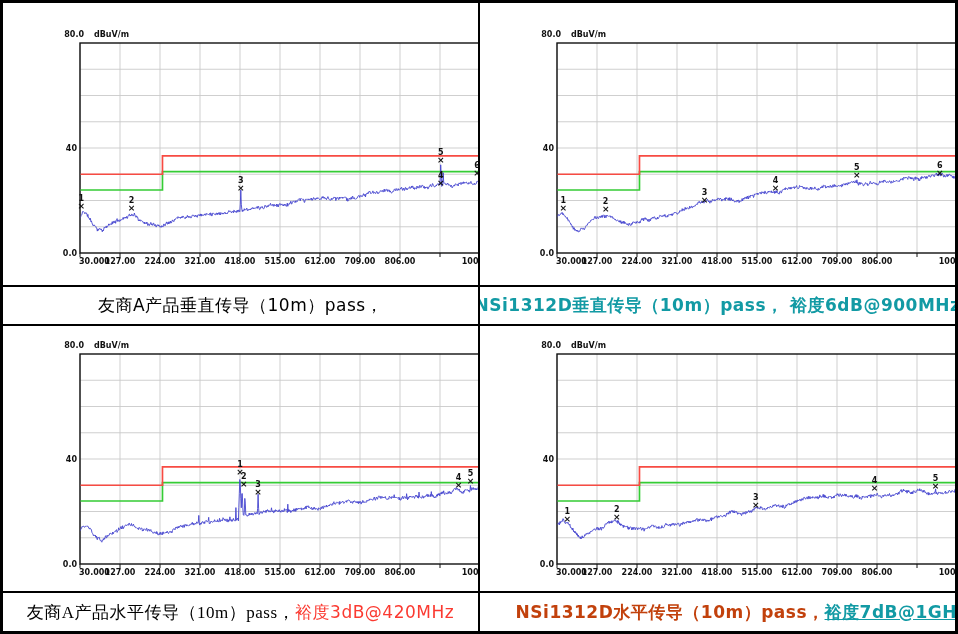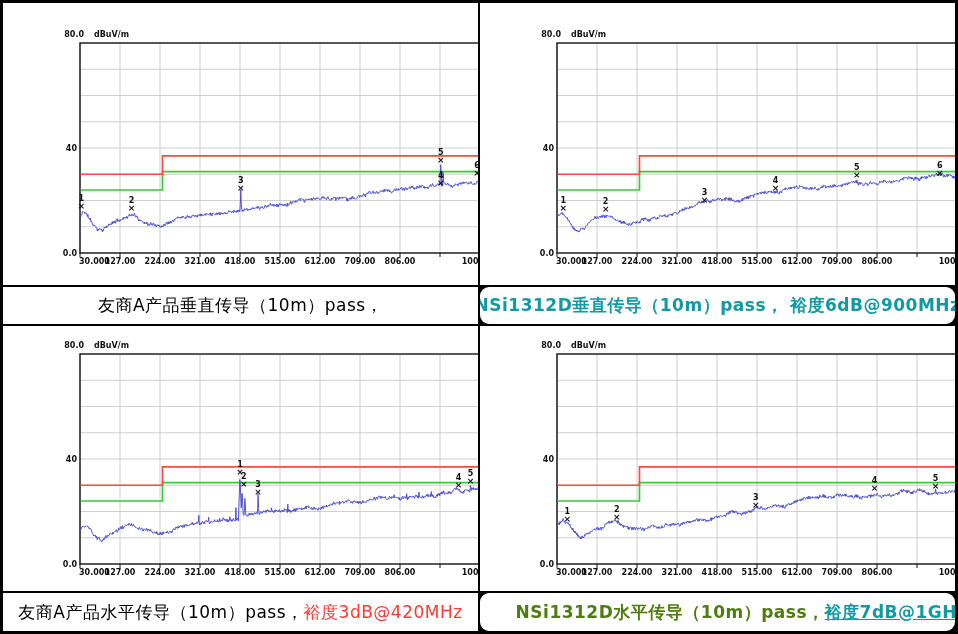--- a/index.html
+++ b/index.html
@@ -11,21 +11,21 @@
     font-family:"DejaVu Sans",sans-serif;
   }
   .cell{background:#fff;overflow:hidden;position:relative;}
   .chart-cell{display:block;padding-left:44px;}
   .chart-svg{display:block;}
   .chart-svg.lower{margin-top:-12px;}
   .caption-cell{
     display:flex;align-items:center;justify-content:center;
     font-size:17px;letter-spacing:0.5px;white-space:pre;
   }
-  .cap-strong{font-weight:bold;border-radius:9px;}
+  .cap-strong{font-weight:bold;}
   svg text{font-family:"DejaVu Sans",sans-serif;}
 </style>
 </head>
 <body>
 
 <div class="sheet">
   <div class="cell chart-cell">
     <svg class="chart-svg" width="470" height="272" viewBox="0 0 470 272">
         <line x1="33" y1="40" x2="33" y2="250" stroke="#c9c9c9" stroke-width="0.9"></line>
         <line x1="73" y1="40" x2="73" y2="250" stroke="#c9c9c9" stroke-width="0.9"></line>
@@ -296,18 +296,18 @@
         <text x="350.5257731958763" y="176.875" font-size="9" font-weight="bold" fill="#111" text-anchor="middle">×</text>
         <text x="350.5257731958763" y="168.875" font-size="8" font-weight="bold" fill="#111" text-anchor="middle">4</text>
         <text x="411.5567010309278" y="175.3" font-size="9" font-weight="bold" fill="#111" text-anchor="middle">×</text>
         <text x="411.5567010309278" y="167.3" font-size="8" font-weight="bold" fill="#111" text-anchor="middle">5</text>
         <text x="435.4742268041237" y="172.675" font-size="9" font-weight="bold" fill="#111" text-anchor="middle">×</text>
         <text x="435.4742268041237" y="164.675" font-size="8" font-weight="bold" fill="#111" text-anchor="middle">6</text>
       </svg>
   </div>
 
   <div class="cell caption-cell">
-    <span style="color: rgb(0, 0, 0);">友商A产品水平传导（10m）pass，</span><span style="color: rgb(251, 58, 49);">裕度3dB@420MHz</span>
+    <span style="color: rgb(0, 0, 0); font-family: Liberation Serif, serif;">友商A产品水平传导（10m）pass，</span><span style="color: rgb(251, 58, 49);">裕度3dB@420MHz</span>
   </div>
   <div class="cell caption-cell cap-strong">
-    <span style="color: #4d7c0f; margin-left: 48px;">NSi1312D水平传导（10m）pass，</span><span style="color: rgb(18, 154, 164); text-decoration: underline;">裕度7dB@1GHz</span>
+    <span style="color: #c2410c; margin-left: 48px;">NSi1312D水平传导（10m）pass，</span><span style="color: rgb(18, 154, 164); text-decoration: underline;">裕度7dB@1GHz</span>
   </div>
 </div>
 
 </body></html>

